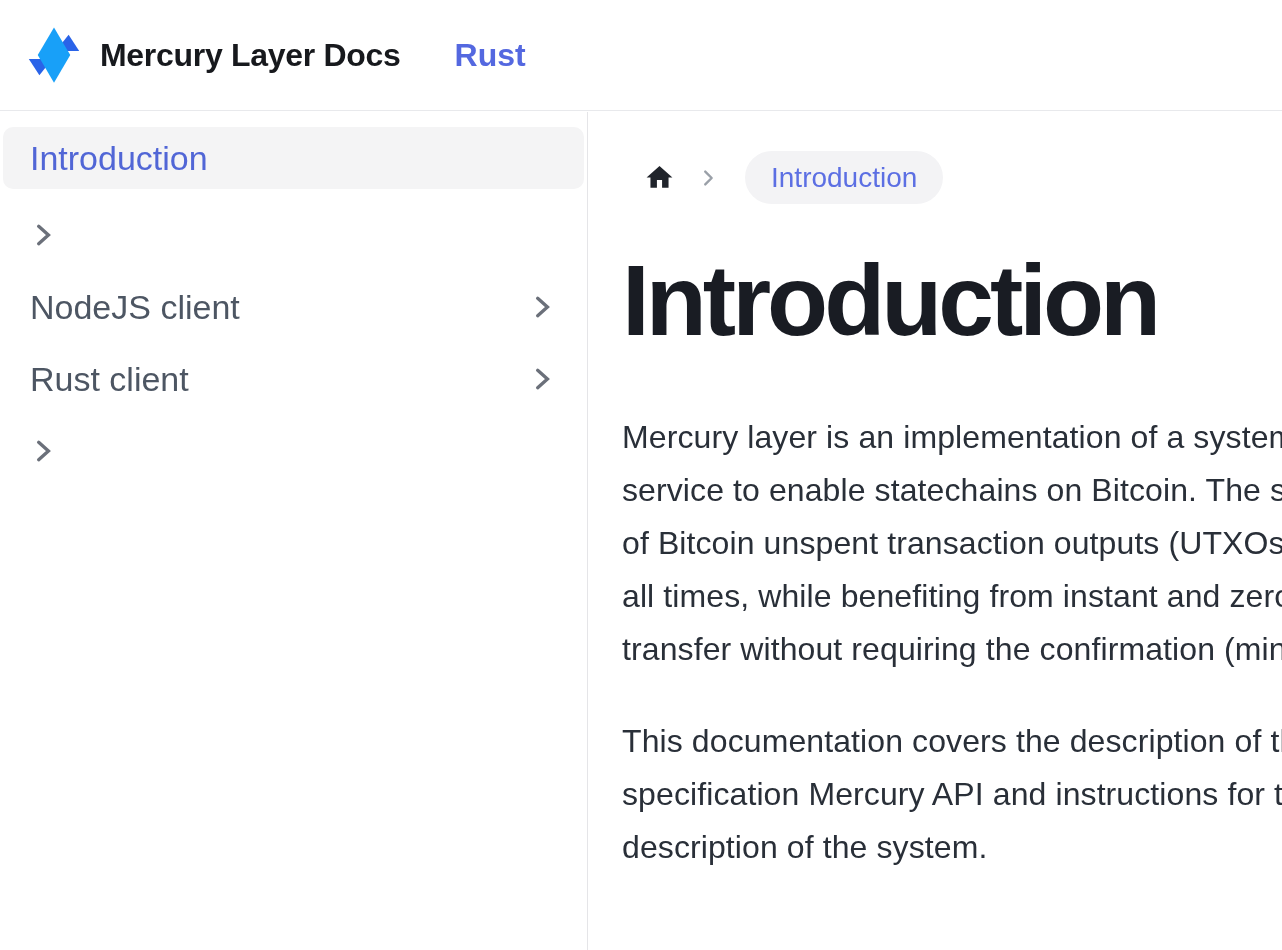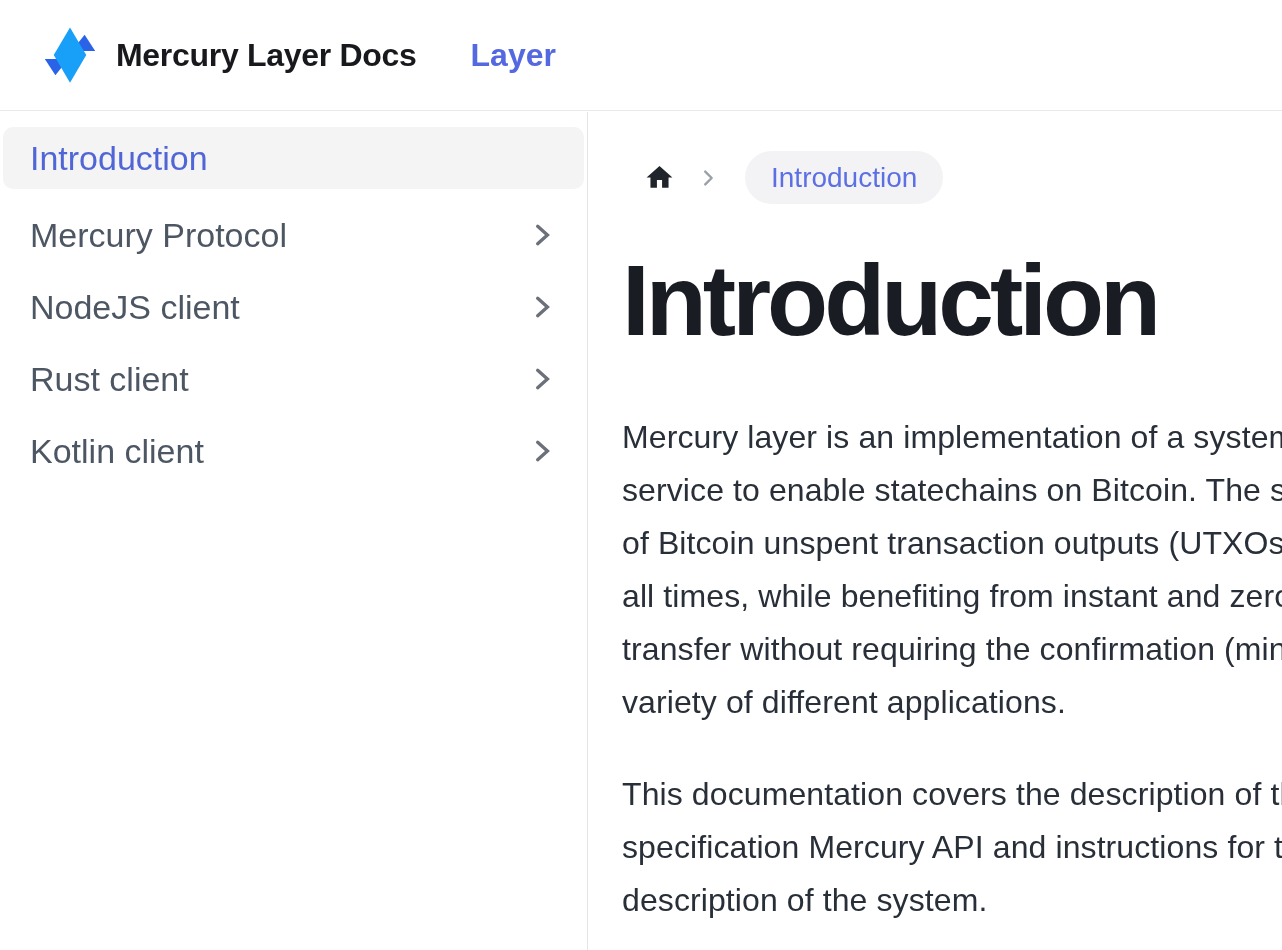--- a/index.html
+++ b/index.html
@@ -10,21 +10,21 @@
     font-family: "Liberation Sans", "DejaVu Sans", sans-serif;
   }
 
   
   .header {
     position: absolute; left: 0; top: 0;
     width: 1282px; height: 111px;
     background: #ffffff;
     border-bottom: 1px solid #e8e9ec;
     display: flex; align-items: center;
-    padding-left: 44px;
+    padding-left: 28px;
   }
   .brand { display: flex; align-items: center; }
   .logo-svg { width: 52px; height: 58px; display: block; }
   .site-title {
     margin-left: 20px;
     font-size: 32px; font-weight: 700;
     color: #17191d; letter-spacing: -0.3px;
     white-space: nowrap;
   }
   .nav-docs {
@@ -111,48 +111,46 @@
 
 <header class="header">
   <div class="brand">
     <svg class="logo-svg" viewBox="0 0 64 70" aria-hidden="true">
       <polygon points="1,40 30,40 14,60" fill="#2a63e8"></polygon>
       <polygon points="63,30 34,30 50,10" fill="#2a63e8"></polygon>
       <polygon points="32,1 52,35 32,69 12,35" fill="#18a0f8"></polygon>
     </svg>
     <span class="site-title">Mercury Layer Docs</span>
   </div>
-  <a class="nav-docs">Layer</a>
+  <a class="nav-docs">Rust</a>
 </header>
 
 <aside class="sidebar">
   <div id="sidebar-items">
       <div class="side-item active">
         <span>Introduction</span>
       </div>
       <div class="side-item">
-        <span>Mercury Protocol</span>
         <svg class="side-chevron" viewBox="0 0 24 24">
           <polyline points="8,4 17,12 8,20" fill="none" stroke="#6b707a" stroke-width="3.1" stroke-linecap="round" stroke-linejoin="miter"></polyline>
         </svg>
       </div>
       <div class="side-item">
         <span>NodeJS client</span>
         <svg class="side-chevron" viewBox="0 0 24 24">
           <polyline points="8,4 17,12 8,20" fill="none" stroke="#6b707a" stroke-width="3.1" stroke-linecap="round" stroke-linejoin="miter"></polyline>
         </svg>
       </div>
       <div class="side-item">
         <span>Rust client</span>
         <svg class="side-chevron" viewBox="0 0 24 24">
           <polyline points="8,4 17,12 8,20" fill="none" stroke="#6b707a" stroke-width="3.1" stroke-linecap="round" stroke-linejoin="miter"></polyline>
         </svg>
       </div>
       <div class="side-item">
-        <span>Kotlin client</span>
         <svg class="side-chevron" viewBox="0 0 24 24">
           <polyline points="8,4 17,12 8,20" fill="none" stroke="#6b707a" stroke-width="3.1" stroke-linecap="round" stroke-linejoin="miter"></polyline>
         </svg>
       </div>
     </div>
 </aside>
 
 <main class="main">
   <div class="breadcrumb">
     <span class="crumb-home">
@@ -168,21 +166,20 @@
 
   <h1 class="page-title">Introduction</h1>
 
   <div class="paragraphs" id="paragraphs">
       <div class="para">
         <span class="para-line">Mercury layer is an implementation of a system of</span>
         <span class="para-line">service to enable statechains on Bitcoin. The statechain</span>
         <span class="para-line">of Bitcoin unspent transaction outputs (UTXOs) that</span>
         <span class="para-line">all times, while benefiting from instant and zero cost</span>
         <span class="para-line">transfer without requiring the confirmation (mining) of</span>
-        <span class="para-line">variety of different applications.</span>
       </div>
       <div class="para">
         <span class="para-line">This documentation covers the description of the</span>
         <span class="para-line">specification Mercury API and instructions for the</span>
         <span class="para-line">description of the system.</span>
       </div>
     </div>
 </main>
 
 </body></html>

